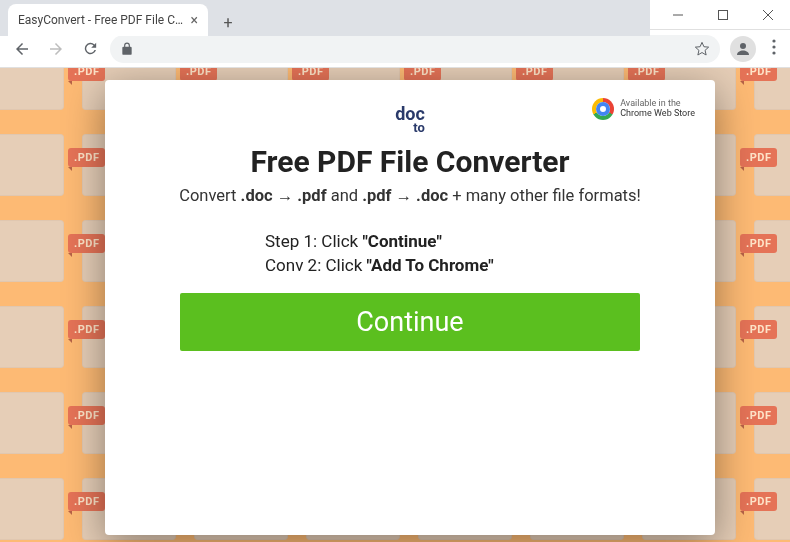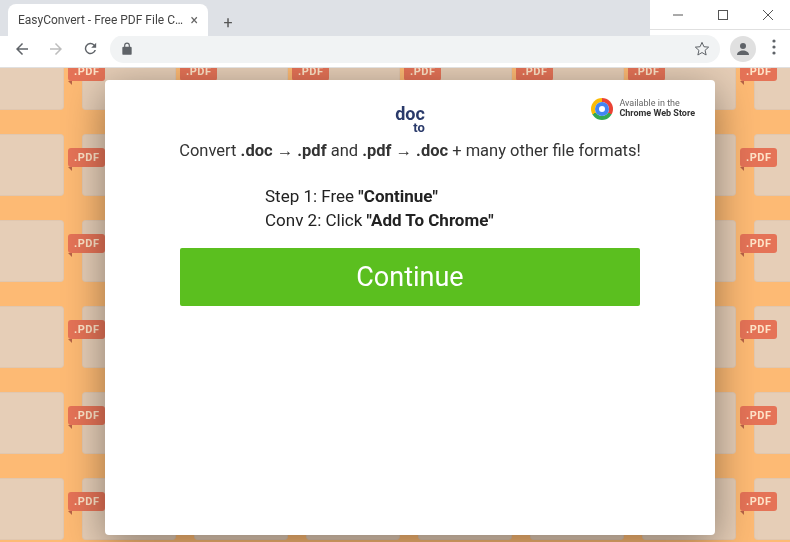--- a/index.html
+++ b/index.html
@@ -282,37 +282,38 @@
     </div>
 
   <div class="watermark">pcrisk.com</div>
 
   <div class="card">
 
     <div class="cws">
       <div class="cws-ico"></div>
       <div class="cws-txt">
         <div>Available in the</div>
-        <div style="font-weight:700;color:#333">Chrome Web Store</div>
+        <div style="font-weight:400;color:#333">Chrome Web Store</div>
       </div>
     </div>
 
     <div class="logo">
       <div class="logo-doc">
         <span>doc</span>
         <small>to</small>
       </div>
     </div>
 
+    <h1 class="headline">Free PDF File Converter</h1>
 
     <p class="subline">
       <span>Convert </span><b>.doc</b><span> → </span><b>.pdf</b><span> and </span><b>.pdf</b><span> → </span><b>.doc</b><span> + many other file formats!</span>
     </p>
 
     <div class="steps" id="stepsHost">
-        <div class="step"><span>Step 1: Free </span><b>"Continue"</b></div>
+        <div class="step"><span>Step 1: Click </span><b>"Continue"</b></div>
         <div class="step"><span>Conv 2: Click </span><b>"Add To Chrome"</b></div>
       </div>
 
 
     <button class="continue">Continue</button>
   </div>
 </div>
 
 </body></html>

